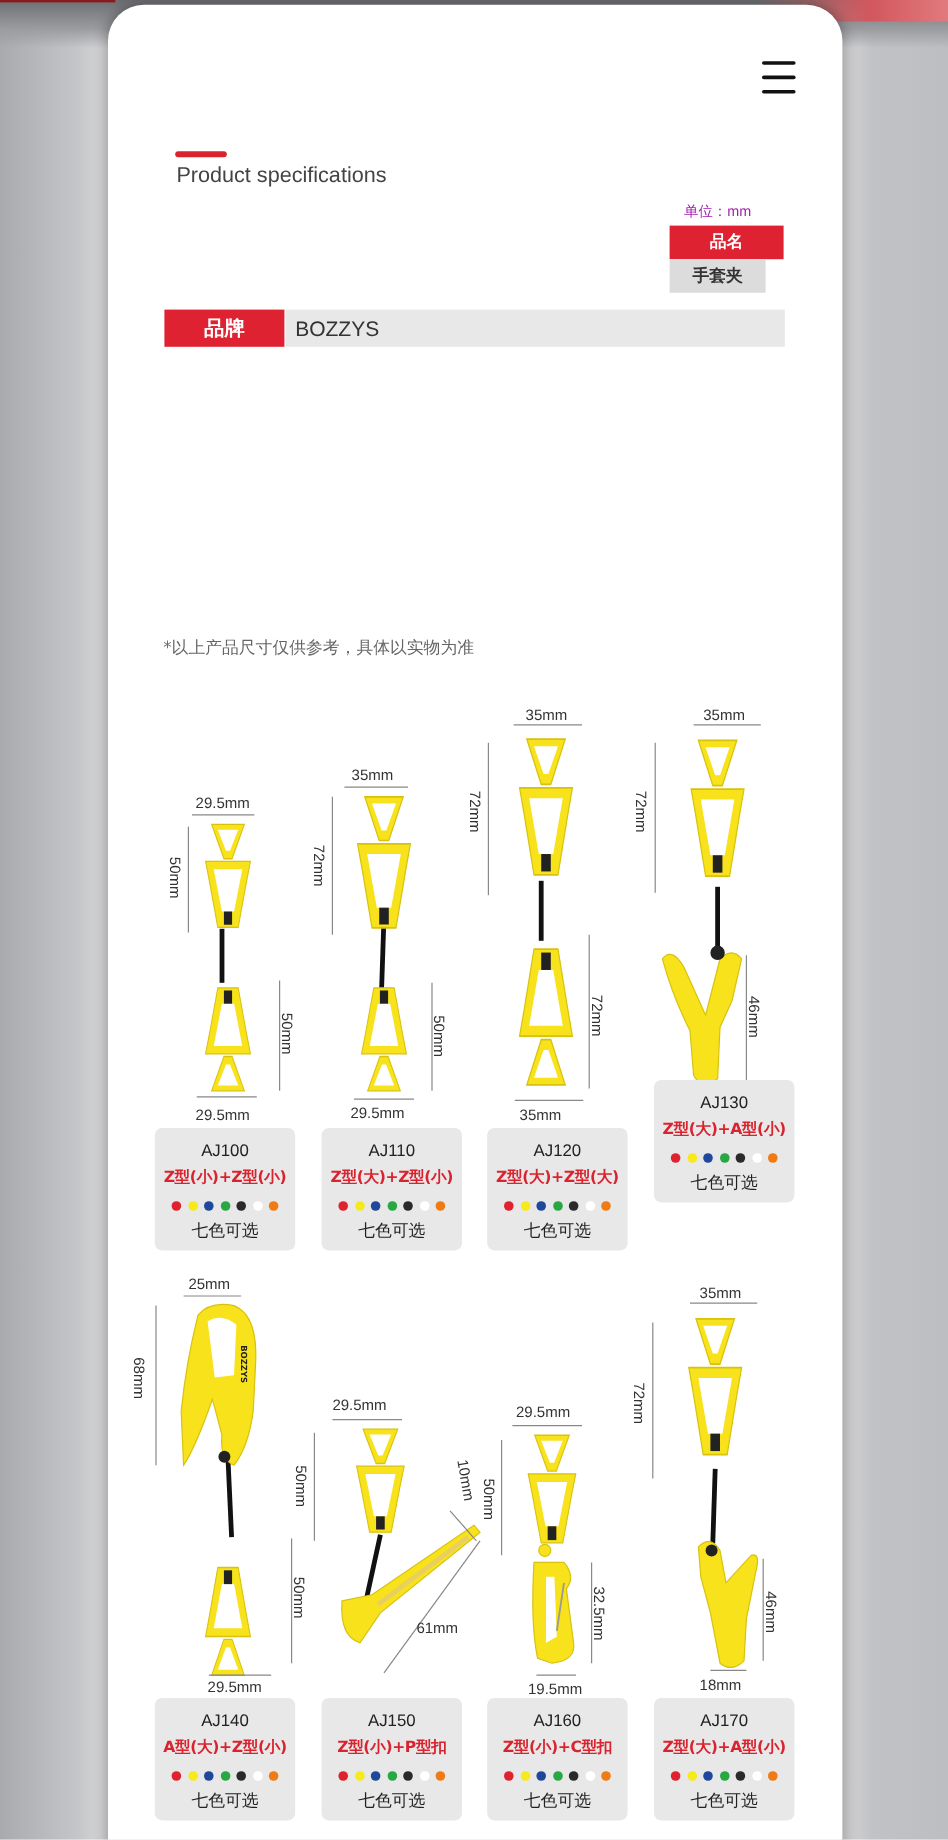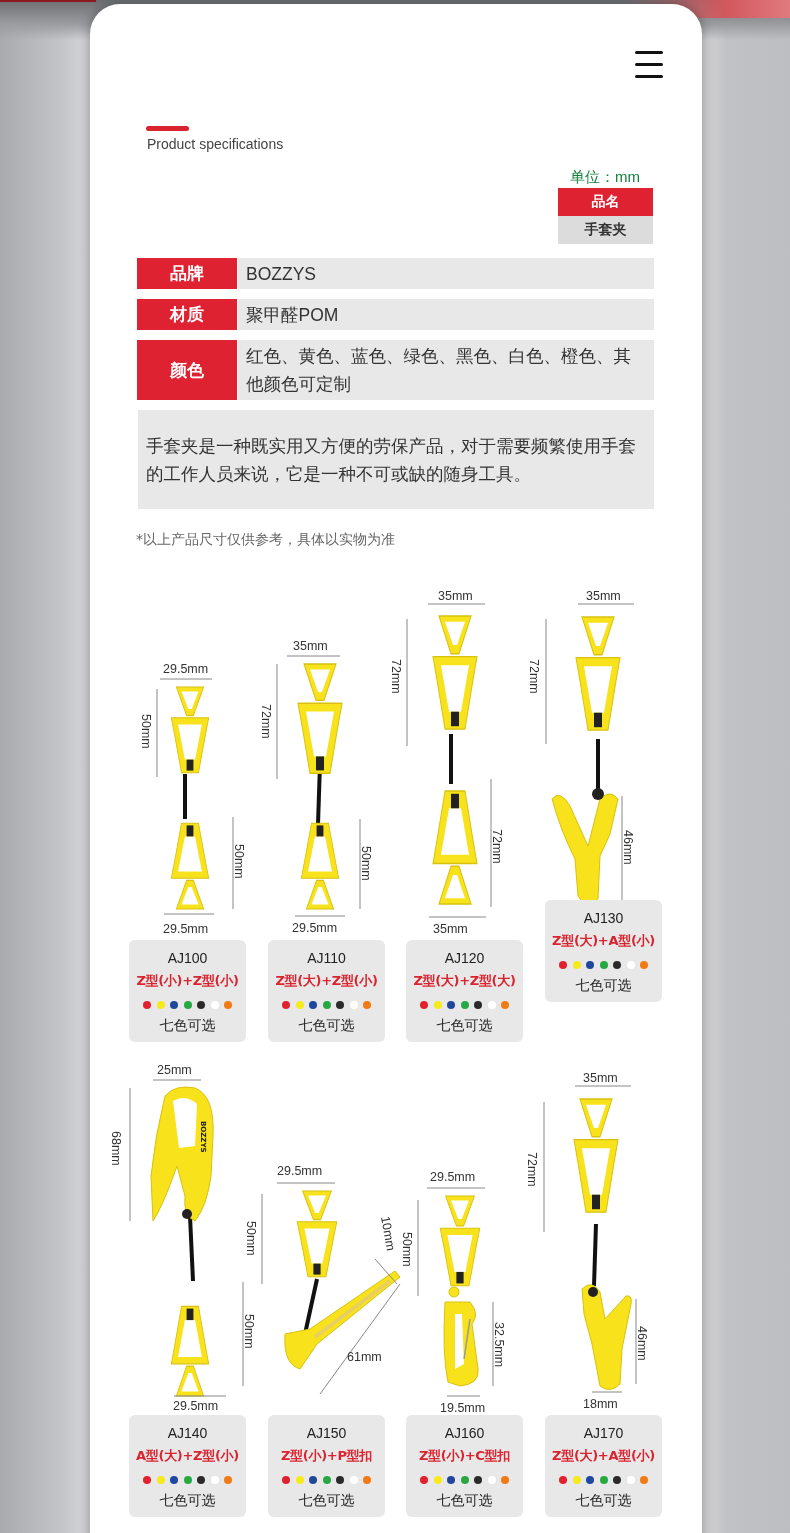--- a/index.html
+++ b/index.html
@@ -30,39 +30,39 @@
     position: absolute; left: 55px; top: 48px;
     font-size: 50px; font-weight: bold; color: #333333; letter-spacing: 4px;
     font-family: "DejaVu Sans", sans-serif;
   }
   .title-bar {
     position: absolute; left: 56px; top: 122px; width: 43px; height: 5px;
     background: #d9232f; border-radius: 3px;
   }
   .subtitle {
     position: absolute; left: 57px; top: 132px;
-    font-size: 14px; color: #444; font-family: "Liberation Sans", sans-serif;
+    font-size: 18px; color: #444; font-family: "Liberation Sans", sans-serif;
   }
   .menu-btn {
     position: absolute; left: 544px; top: 47px; width: 30px; height: 28px; cursor: pointer;
   }
   .menu-btn span {
     position: absolute; left: 1px; width: 28px; height: 3px; background: #111; border-radius: 2px;
   }
   .unit-label {
-    position: absolute; left: 480px; top: 164px; font-size: 15px; color: #15803d;
+    position: absolute; left: 480px; top: 164px; font-size: 12px; color: #a21caf;
     font-family: "Liberation Sans", sans-serif;
   }
   .name-head {
     position: absolute; left: 468px; top: 184px; width: 95px; height: 28px;
     background: #df2232; color: #fff; font-weight: bold; font-size: 14px;
     display: flex; align-items: center; justify-content: center;
   }
   .name-val {
-    position: absolute; left: 468px; top: 212px; width: 95px; height: 28px;
+    position: absolute; left: 468px; top: 212px; width: 80px; height: 28px;
     background: #dcdcdc; color: #333; font-weight: bold; font-size: 14px;
     display: flex; align-items: center; justify-content: center;
   }
   .spec-row { position: absolute; left: 47px; width: 517px; display: flex; }
   .spec-key {
     width: 100px; background: #df2232; color: #fff; font-weight: bold; font-size: 17px;
     display: flex; align-items: center; justify-content: center; flex-shrink: 0;
   }
   .spec-val {
     flex: 1; background: #e8e8e8; margin-left: 1px; color: #333; font-size: 17.5px;
@@ -104,30 +104,21 @@
   <div class="subtitle">Product specifications</div>
 
   <div class="unit-label">单位：mm</div>
   <div class="name-head">品名</div>
   <div class="name-val">手套夹</div>
 
   <div class="spec-row" style="top:254px;height:31px;">
     <div class="spec-key">品牌</div>
     <div class="spec-val">BOZZYS</div>
   </div>
-  <div class="spec-row" style="top:295px;height:31px;">
-    <div class="spec-key">材质</div>
-    <div class="spec-val">聚甲醛POM</div>
-  </div>
-  <div class="spec-row" style="top:336px;height:60px;">
-    <div class="spec-key">颜色</div>
-    <div class="spec-val">红色、黄色、蓝色、绿色、黑色、白色、橙色、其他颜色可定制</div>
-  </div>
   <div class="spec-row" style="top:406px;height:99px;">
-    <div class="spec-val">手套夹是一种既实用又方便的劳保产品，对于需要频繁使用手套的工作人员来说，它是一种不可或缺的随身工具。</div>
   </div>
 
   <div class="disclaimer">*以上产品尺寸仅供参考，具体以实物为准</div>
 
   <svg width="0" height="0" style="position:absolute">
     <defs>
       <g id="zclip">
 
         <path d="M-16,0 L16,0 L4,26 L-4,26 Z" fill="#f7e21b" stroke="#d8c20f" stroke-width="1"></path>
         <path d="M-10,4 L10,4 L2,20 L-2,20 Z" fill="#fff"></path>

